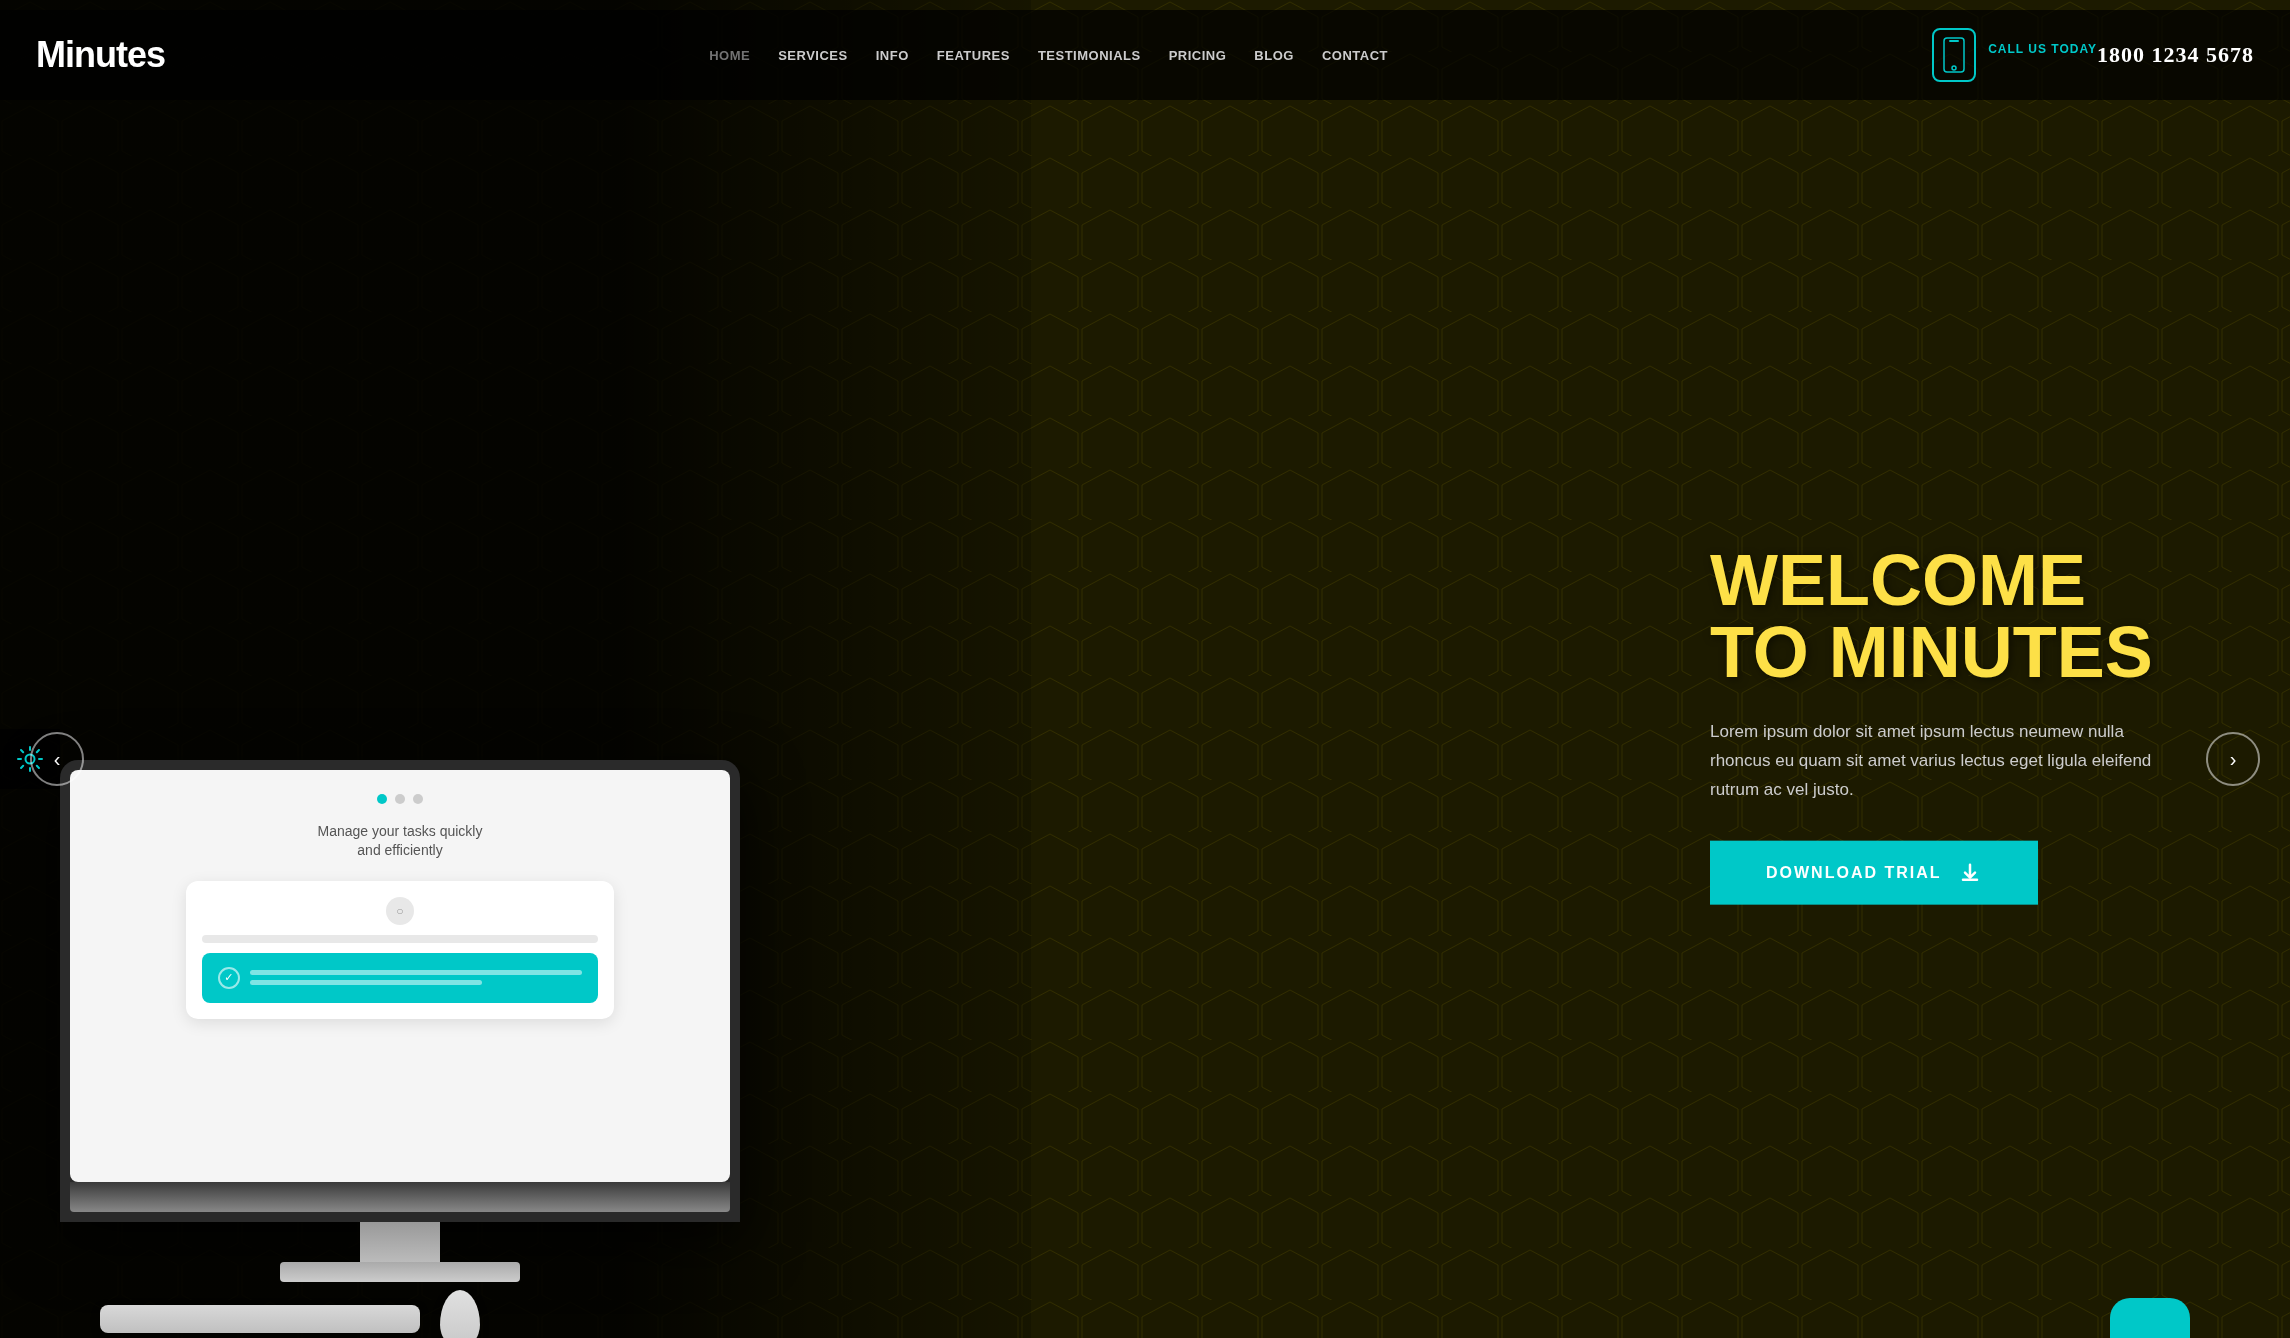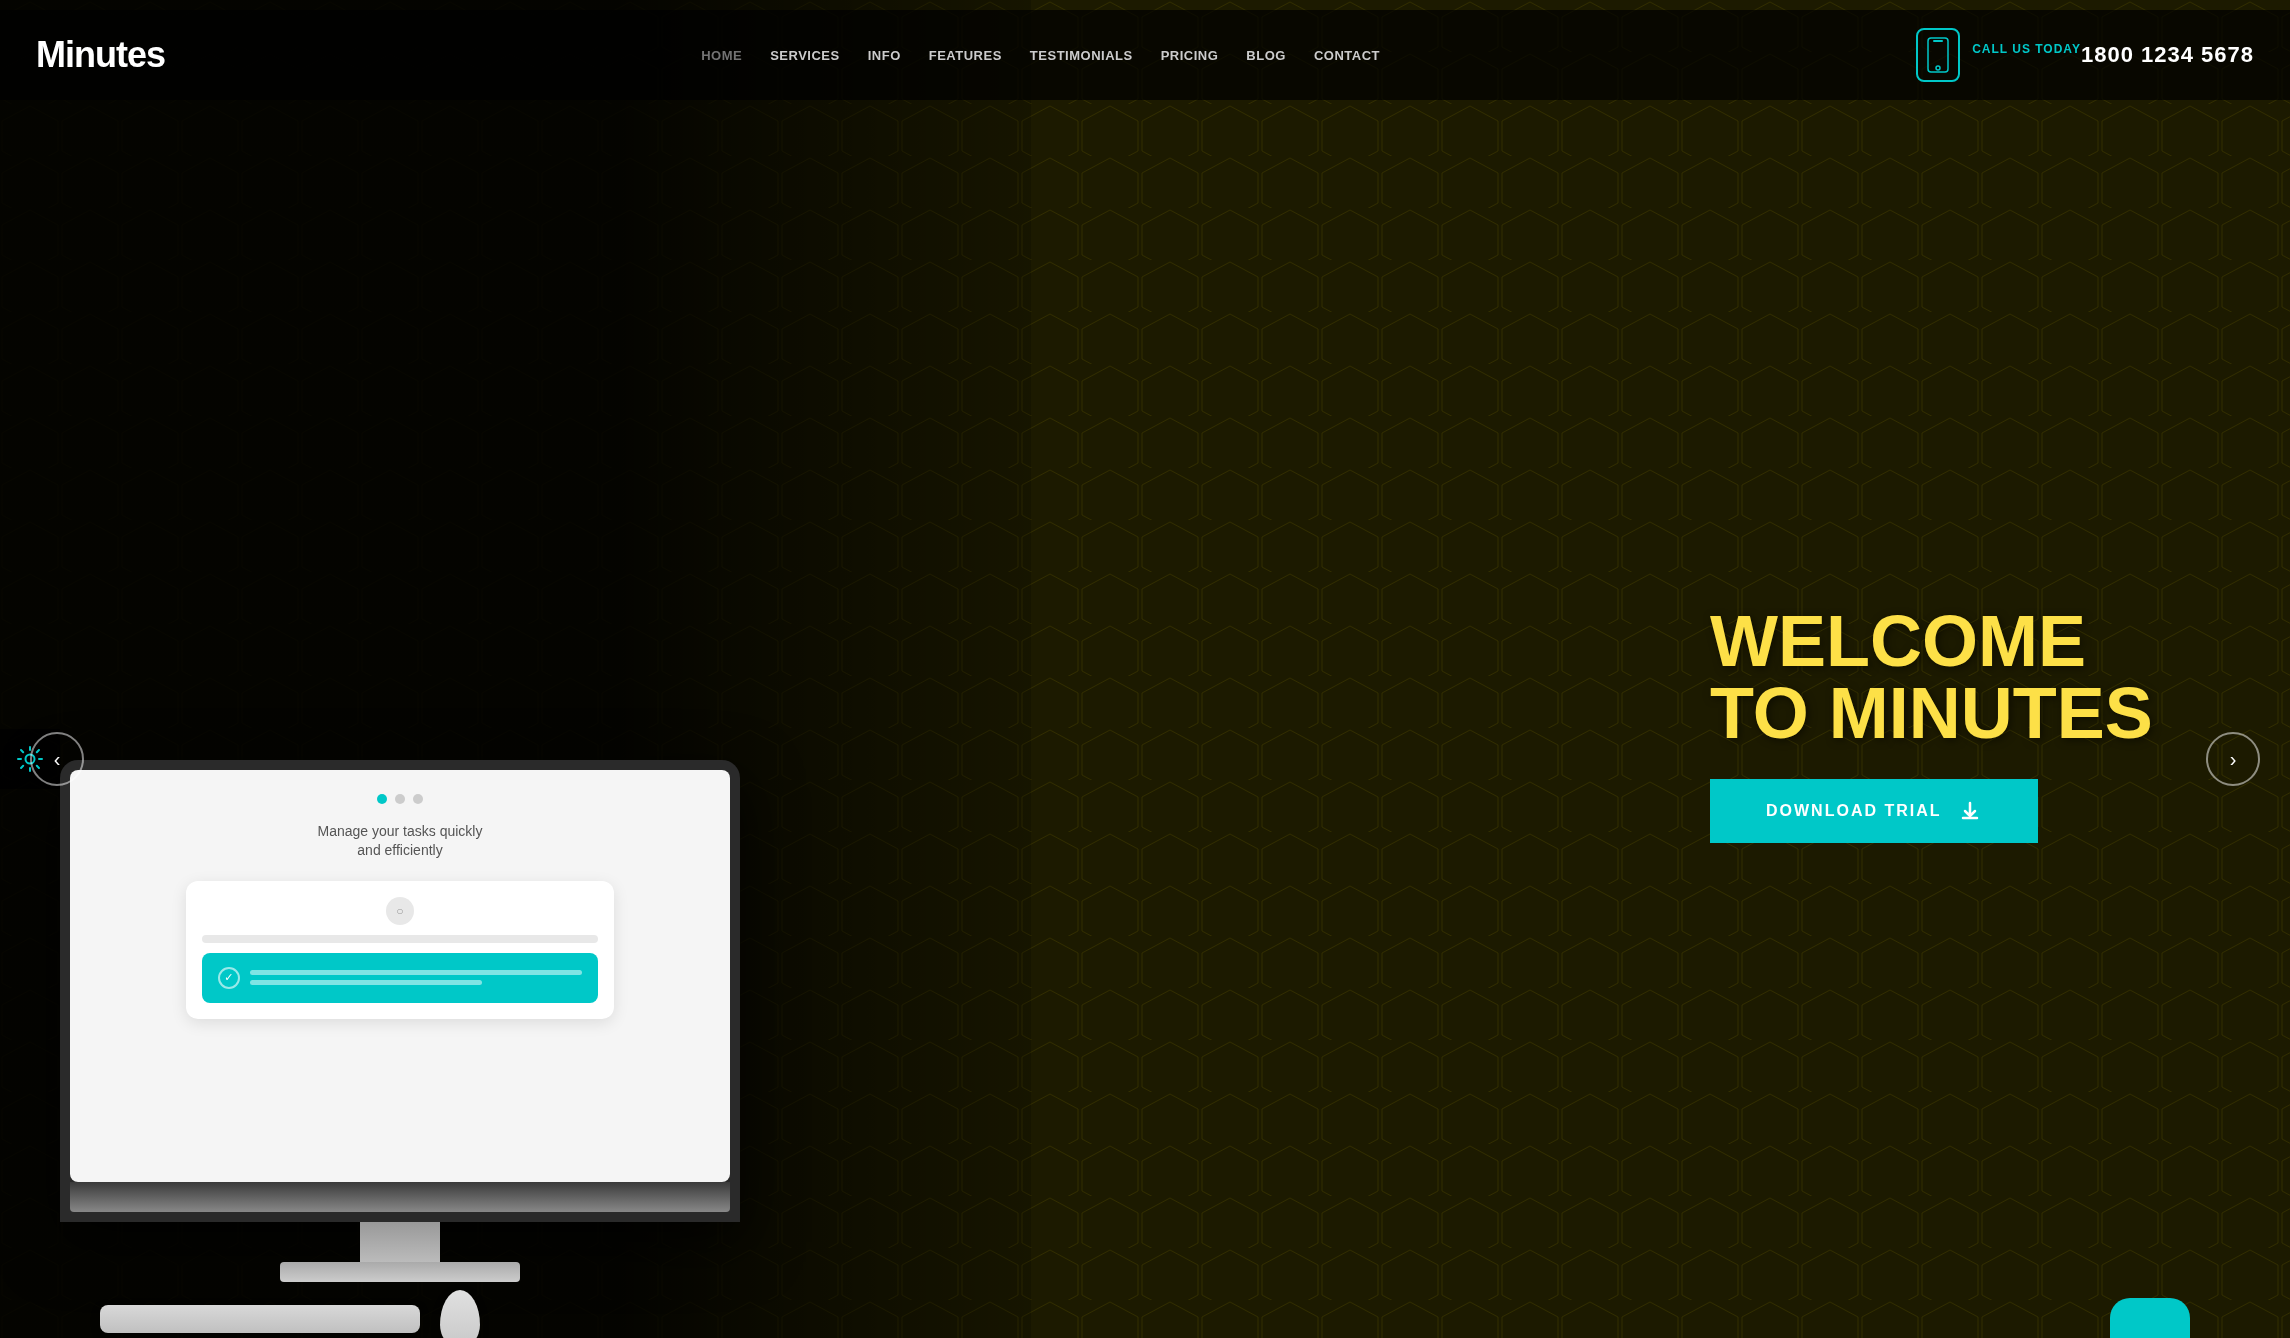--- a/index.html
+++ b/index.html
@@ -90,20 +90,21 @@
       font-weight: 700;
       letter-spacing: 1px;
       text-transform: uppercase;
     }
 
     .phone-number {
       color: #ffffff;
       font-size: 22px;
       font-weight: 800;
       letter-spacing: 1px;
+      font-family: Liberation Serif, serif;
     }
 
     
     .hero-content {
       position: relative;
       z-index: 5;
       display: flex;
       align-items: center;
       height: calc(100vh - 90px);
       padding: 0 80px;
@@ -483,20 +484,21 @@
         <div class="keyboard"></div>
         <div class="mouse"></div>
       </div>
     </div>
 
     <div class="hero-text">
       <h1 class="welcome-title">
         <span>WELCOME</span><br>
         <span>TO MINUTES</span>
       </h1>
+      <p class="hero-description">Lorem ipsum dolor sit amet ipsum lectus neumew nulla rhoncus eu quam sit amet varius lectus eget ligula eleifend rutrum ac vel justo.</p>
       <a class="download-btn" href="#">
         <span>DOWNLOAD TRIAL</span>
         <span class="download-icon">
           <svg width="18" height="20" viewBox="0 0 18 20" fill="none" xmlns="http://www.w3.org/2000/svg">
             <path d="M9 2v12M4 10l5 5 5-5" stroke="white" stroke-width="2.5" stroke-linecap="round" stroke-linejoin="round"></path>
             <path d="M2 17h14" stroke="white" stroke-width="2.5" stroke-linecap="round"></path>
           </svg>
         </span>
       </a>
     </div>

